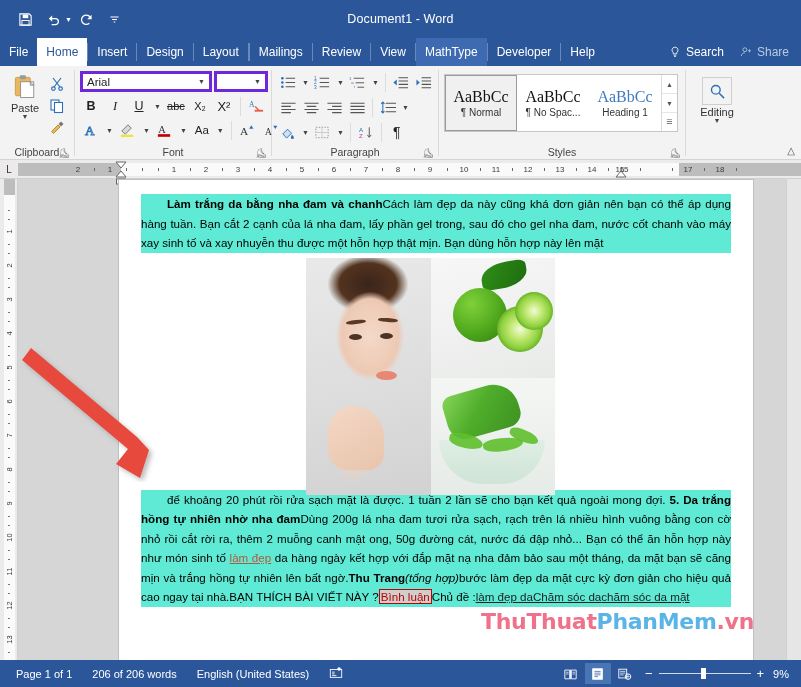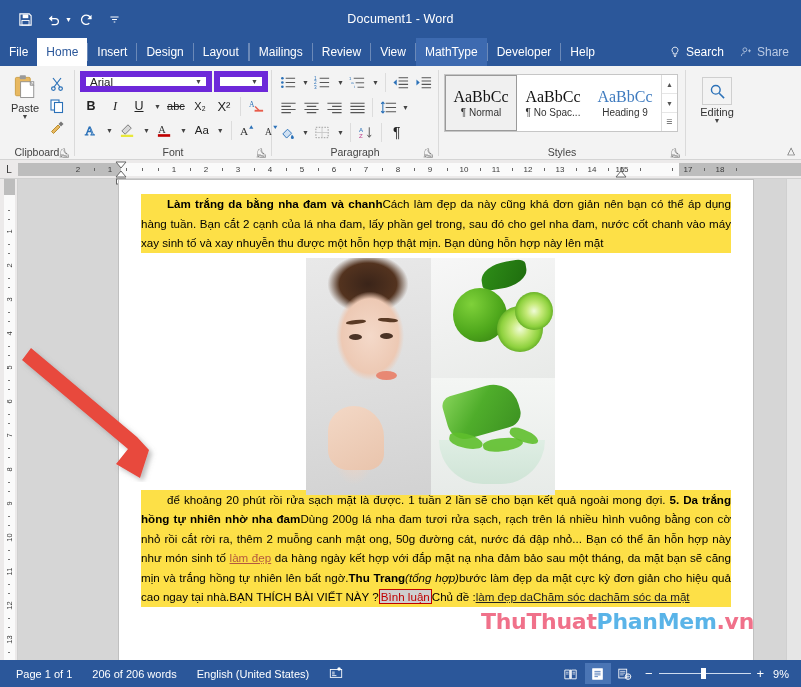--- a/index.html
+++ b/index.html
@@ -74,21 +74,21 @@
   .paste-label { font-size: 11px; color:#333; margin-top:1px; }
   .tri { font-size: 7px; color:#444; line-height: 6px; }
   .cb-small { display:flex; flex-direction:column; gap:1px; padding-top:2px;}
   .cb-small .ic { width:24px; height:21px; display:flex; align-items:center; justify-content:center; cursor:pointer;}
 
   
   .fontgrp { width: 196px; }
   .fg-row { display:flex; align-items:center; gap:2px; }
   .fg-row.r1 { margin-bottom: 3px; }
   .combo {
-    height: 21px; background:#fff; border:6px solid #6d28d9; display:flex; align-items:center;
+    height: 21px; background:#fff; border:3px solid #6d28d9; display:flex; align-items:center;
     font-size:11.5px; color:#222; padding-left:4px; cursor:text;
   }
   .combo .cv { flex:1; overflow:hidden; white-space:nowrap; }
   .combo .cd { width:15px; display:flex; align-items:center; justify-content:center; font-size:7px; color:#444; }
   .fname { width: 132px; }
   .fsize { width: 54px; }
   .ib {
     height: 22px; min-width: 22px; display:flex; align-items:center; justify-content:center;
     font-size: 12.5px; color:#222; cursor:pointer; padding: 0 2px;
   }
@@ -153,21 +153,21 @@
   .vdot { position:absolute; left:8px; width:2px; height:1px; background:#777;}
 
   
   .page {
     position:absolute; left:119px; top:20px; width:634px; height:636px;
     background:#fff; box-shadow:0 0 0 1px #c0c0c0;
   }
   .doc-body { position:absolute; left:22px; right:22px; top:14px; }
   .para {
     font-family:"Liberation Sans", sans-serif; font-size:11.6px; line-height:19.5px;
-    color:#000; text-align:justify; background:#fde047;
+    color:#000; text-align:justify; background:#5eead4;
   }
   .para .ind { display:inline-block; width:26px; }
   b.hb { font-weight:bold; }
   .lnk { color:#b3593f; text-decoration:underline; }
   .lnk2 { color:#222; text-decoration:underline; }
   .boxed {
     color:#c00000; border:1px solid #c00000; padding:0 1px; background:#cfcfcf;
   }
   .doc-img {
     position:absolute; left:187px; top:78px; width:249px; height:237px;
@@ -546,21 +546,21 @@
           <div class="sbtn sel">
             <span class="s-prev">AaBbCc</span>
             <span class="s-name">¶ Normal</span>
           </div>
           <div class="sbtn">
             <span class="s-prev">AaBbCc</span>
             <span class="s-name">¶ No Spac...</span>
           </div>
           <div class="sbtn">
             <span class="s-prev h1">AaBbCc</span>
-            <span class="s-name">Heading 9</span>
+            <span class="s-name">Heading 1</span>
           </div>
           <div class="gal-scroll">
             <div class="gs">▲</div>
             <div class="gs">▼</div>
             <div class="gs">☰</div>
           </div>
         </div>
       </div>
       <div class="group-label">
         <span>Styles</span>

